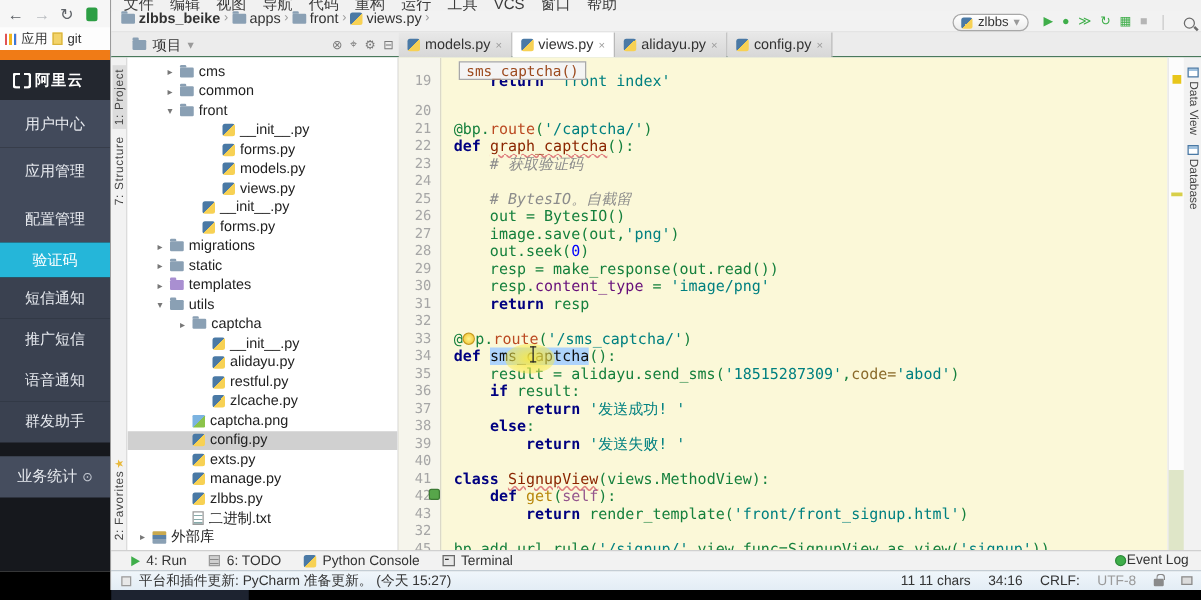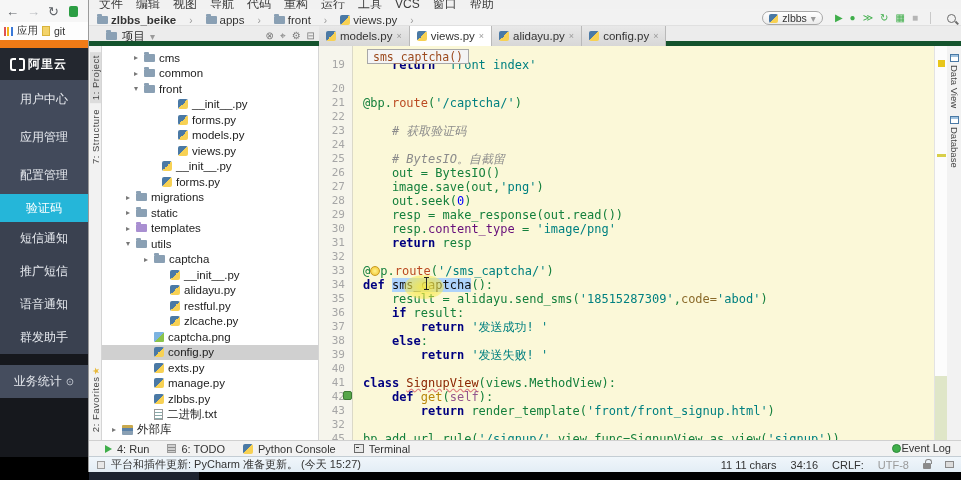--- a/index.html
+++ b/index.html
@@ -39,21 +39,21 @@
   
   #pycharm { position:absolute; left:88px; top:0; width:873px; height:472px; background:#f2f2f2;
     border-left:1px solid #9a9a9a; }
   #menurow { position:absolute; left:0; top:0; width:873px; height:9px; background:#f1f1f1;
     overflow:hidden; white-space:nowrap; padding-left:10px; }
   #menurow span { display:inline-block; font-size:12px; color:#3c3c3c; margin-right:13px;
     transform:translateY(-6px); }
 
   #crumbrow { position:absolute; left:0; top:9px; width:873px; height:17px; background:#f2f2f2;
     border-bottom:1px solid #e0e0e0; }
-  #crumbs { position:absolute; left:8px; top:0; height:17px; display:flex; align-items:flex-end; gap:13px;
+  #crumbs { position:absolute; left:8px; top:0; height:17px; display:flex; align-items:flex-start; gap:3px;
     font-size:11.5px; color:#333; white-space:nowrap; }
   #crumbs .crumb:first-child .crumb-label { font-weight:bold; }
   .crumb { display:flex; align-items:center; gap:3px; }
   .chev { color:#9a9a9a; font-size:10px; }
   .folder-ico { display:inline-block; width:11px; height:8px; background:#8aa0b4; border-radius:1px;
     position:relative; }
   .folder-ico::before { content:""; position:absolute; left:0; top:-2px; width:5px; height:2px;
     background:#8aa0b4; border-radius:1px 1px 0 0; }
   .folder-ico.purple { background:#a98fd1; } .folder-ico.purple::before { background:#a98fd1; }
   .py-ico { display:inline-block; width:10px; height:10px; border-radius:2px;
@@ -68,21 +68,21 @@
   #runbar { position:absolute; right:6px; top:1px; height:16px; display:flex; align-items:center; gap:12px; }
   .runcfg { display:flex; align-items:center; gap:4px; border:1px solid #a8a8a8; border-radius:8px;
     background:linear-gradient(#ffffff,#ececec); height:14px; padding:0 6px; font-size:10.5px; color:#333; }
   .gi { font-size:10px; line-height:1; }
   .search-icon { position:relative; width:9px; height:9px; border:1.5px solid #6b6b6b; border-radius:50%; margin-left:4px; }
   .search-icon::after { content:""; position:absolute; left:7px; top:7px; width:4px; height:1.5px;
     background:#6b6b6b; transform:rotate(45deg); }
   .vsep { width:1px; height:12px; background:#c9c9c9; }
 
   #band { position:absolute; left:0; top:26px; width:873px; height:20px; background:#ececec;
-    border-bottom:5px solid #14532d; }
+    border-bottom:1px solid #14532d; }
   #projhead { position:absolute; left:13px; top:0; width:217px; height:20px; display:flex;
     align-items:center; gap:5px; padding:0 4px; font-size:11.5px; color:#333; }
   #projhead .ph-icons { margin-left:auto; display:flex; gap:6px; color:#7a7a7a; font-size:10px; }
   #tabs { position:absolute; left:230px; top:0; right:0; height:20px; display:flex; }
   .tab { display:flex; align-items:center; gap:4px; padding:0 7px; font-size:11.5px; color:#333;
     background:linear-gradient(#e8e8e8,#d7d7d7); border-right:1px solid #b9b9b9; height:20px; }
   .tab.active { background:#fff; }
   .tab .x { color:#9a9a9a; font-size:9px; }
 
   
@@ -436,21 +436,21 @@
             <span>外部库</span>
           </div>
         </div>
 
       <div id="editor">
         <div class="gutter"></div>
         <div id="code-lines">
             <div class="code-line" style="top: 12px;"><span class="ln">19</span><span class="ct"><span class="sg-p">    </span><span class="sg-k">return</span><span class="sg-p"> </span><span class="sg-s">'front index'</span></span></div>
             <div class="code-line" style="top: 36px;"><span class="ln">20</span><span class="ct"></span></div>
             <div class="code-line" style="top: 50px;"><span class="ln">21</span><span class="ct"><span class="sg-p">@bp.</span><span class="sg-d">route</span><span class="sg-p">(</span><span class="sg-s">'/captcha/'</span><span class="sg-p">)</span></span></div>
-            <div class="code-line" style="top: 64px;"><span class="ln">22</span></div>
+            <div class="code-line" style="top: 64px;"><span class="ln">22</span><span class="ct"><span class="sg-k">def</span><span class="sg-p"> </span><span class="sg-f">graph_captcha</span><span class="sg-p">():</span></span></div>
             <div class="code-line" style="top: 78px;"><span class="ln">23</span><span class="ct"><span class="sg-c">    # 获取验证码</span></span></div>
             <div class="code-line" style="top: 92px;"><span class="ln">24</span></div>
             <div class="code-line" style="top: 106px;"><span class="ln">25</span><span class="ct"><span class="sg-c">    # BytesIO。自截留</span></span></div>
             <div class="code-line" style="top: 120px;"><span class="ln">26</span><span class="ct"><span class="sg-p">    out = BytesIO()</span></span></div>
             <div class="code-line" style="top: 134px;"><span class="ln">27</span><span class="ct"><span class="sg-p">    image.save(out,</span><span class="sg-s">'png'</span><span class="sg-p">)</span></span></div>
             <div class="code-line" style="top: 148px;"><span class="ln">28</span><span class="ct"><span class="sg-p">    out.seek(</span><span class="sg-n">0</span><span class="sg-p">)</span></span></div>
             <div class="code-line" style="top: 162px;"><span class="ln">29</span><span class="ct"><span class="sg-p">    resp = make_response(out.read())</span></span></div>
             <div class="code-line" style="top: 176px;"><span class="ln">30</span><span class="ct"><span class="sg-p">    resp.</span><span class="sg-a">content_type</span><span class="sg-p"> = </span><span class="sg-s">'image/png'</span></span></div>
             <div class="code-line" style="top: 190px;"><span class="ln">31</span><span class="ct"><span class="sg-p">    </span><span class="sg-k">return</span><span class="sg-p"> resp</span></span></div>
             <div class="code-line" style="top: 204px;"><span class="ln">32</span><span class="ct"></span></div>

